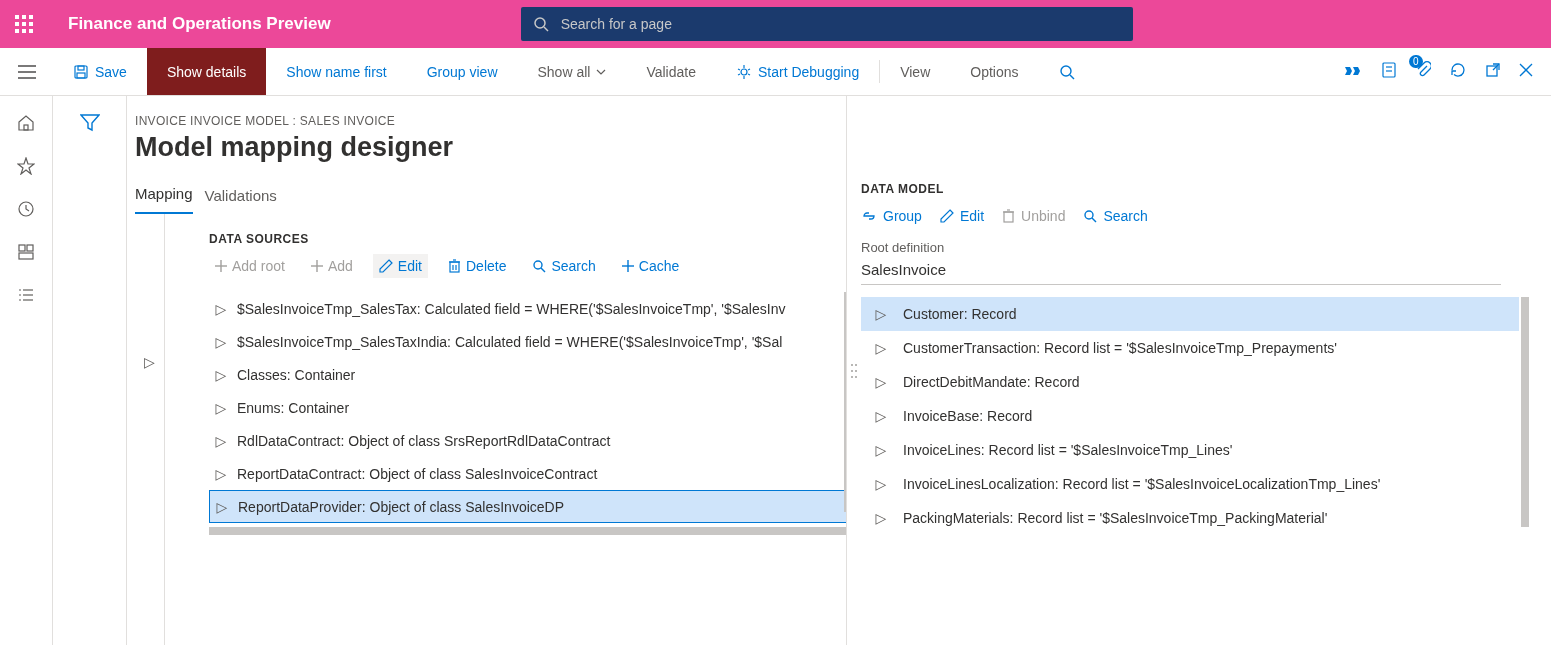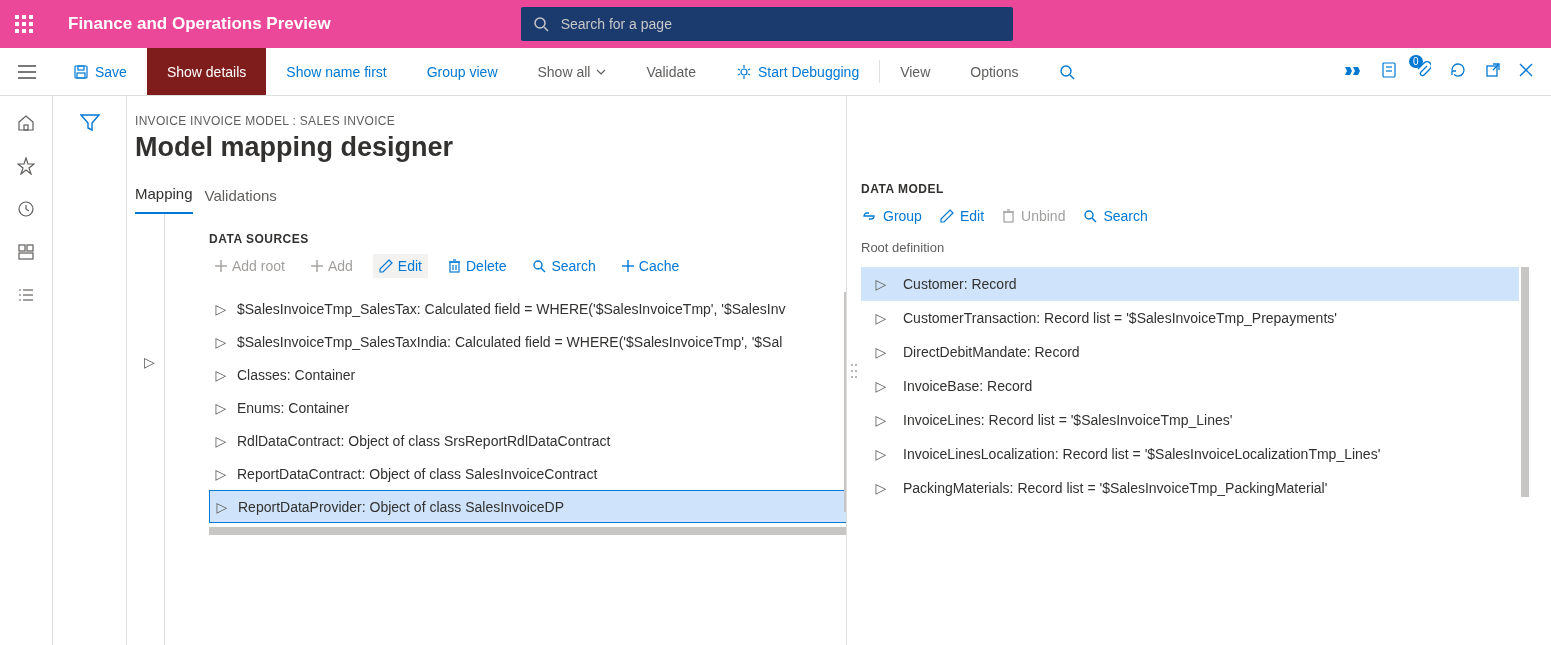--- a/index.html
+++ b/index.html
@@ -5,21 +5,21 @@
   * { box-sizing: border-box; margin: 0; padding: 0; }
   body { font-family: "Segoe UI", Arial, sans-serif; font-size: 14px; color: #323130; background: #fff; width: 1551px; height: 645px; overflow: hidden; }
   
   
   .topbar { background: #ec4899; height: 48px; display: flex; align-items: center; color: #fff; }
   .waffle { width: 48px; height: 48px; display: flex; align-items: center; justify-content: center; cursor: pointer; }
   .waffle-grid { display: grid; grid-template-columns: repeat(3, 4px); grid-template-rows: repeat(3,4px); gap: 3px; }
   .waffle-grid span { background: #fff; width:4px; height:4px; }
   .app-title { font-size: 17px; font-weight: 600; margin-left: 20px; white-space: nowrap; }
   .search-wrap { margin-left: 190px; }
-  .searchbox { background: #1b3a6d; height: 34px; width: 492px; display:flex; align-items:center; border-radius:2px; }
+  .searchbox { background: #1b3a6d; height: 34px; width: 612px; display:flex; align-items:center; border-radius:2px; }
   .searchbox svg { margin: 0 12px; }
   .searchbox-text { color: #c8c8c8; font-size:14px; }
   .topbar-right { margin-left:auto; display:flex; align-items:center; gap: 22px; padding-right: 16px; }
   .topbar-right > * { cursor:pointer; display:flex; align-items:center; justify-content:center; }
   .company { font-size:14px; font-weight:600; }
   .avatar { width:32px; height:32px; border-radius:50%; background: radial-gradient(circle at 40% 35%, #f5d6b3 0%, #e8b589 30%, #b87a52 55%, #7a4c2e 100%); }
   
   
   .cmdbar { height: 48px; background:#fff; border-bottom:1px solid #e1dfdd; display:flex; align-items:stretch; }
   .cmd-hamburger { width:53px; display:flex; align-items:center; justify-content:center; cursor:pointer; }
@@ -389,20 +389,21 @@
         </button>
         <button class="enabled">
           <svg width="14" height="14" viewBox="0 0 14 14" fill="none" stroke="#0078d4" stroke-width="1.4">
               <circle cx="6" cy="6" r="4"></circle>
               <line x1="9" y1="9" x2="13" y2="13"></line>
             </svg>
           <span>Search</span>
         </button>
       </div>
       <div class="root-def-label">Root definition</div>
+      <div class="root-def-value">SalesInvoice</div>
 
       <div class="dm-tree" id="dm-tree">
         <div class="dm-row selected">
             <span class="tree-caret">▷</span>
             <span class="label">Customer: Record</span>
           </div>
           <div class="dm-row">
             <span class="tree-caret">▷</span>
             <span class="label">CustomerTransaction: Record list = '$SalesInvoiceTmp_Prepayments'</span>
           </div>

